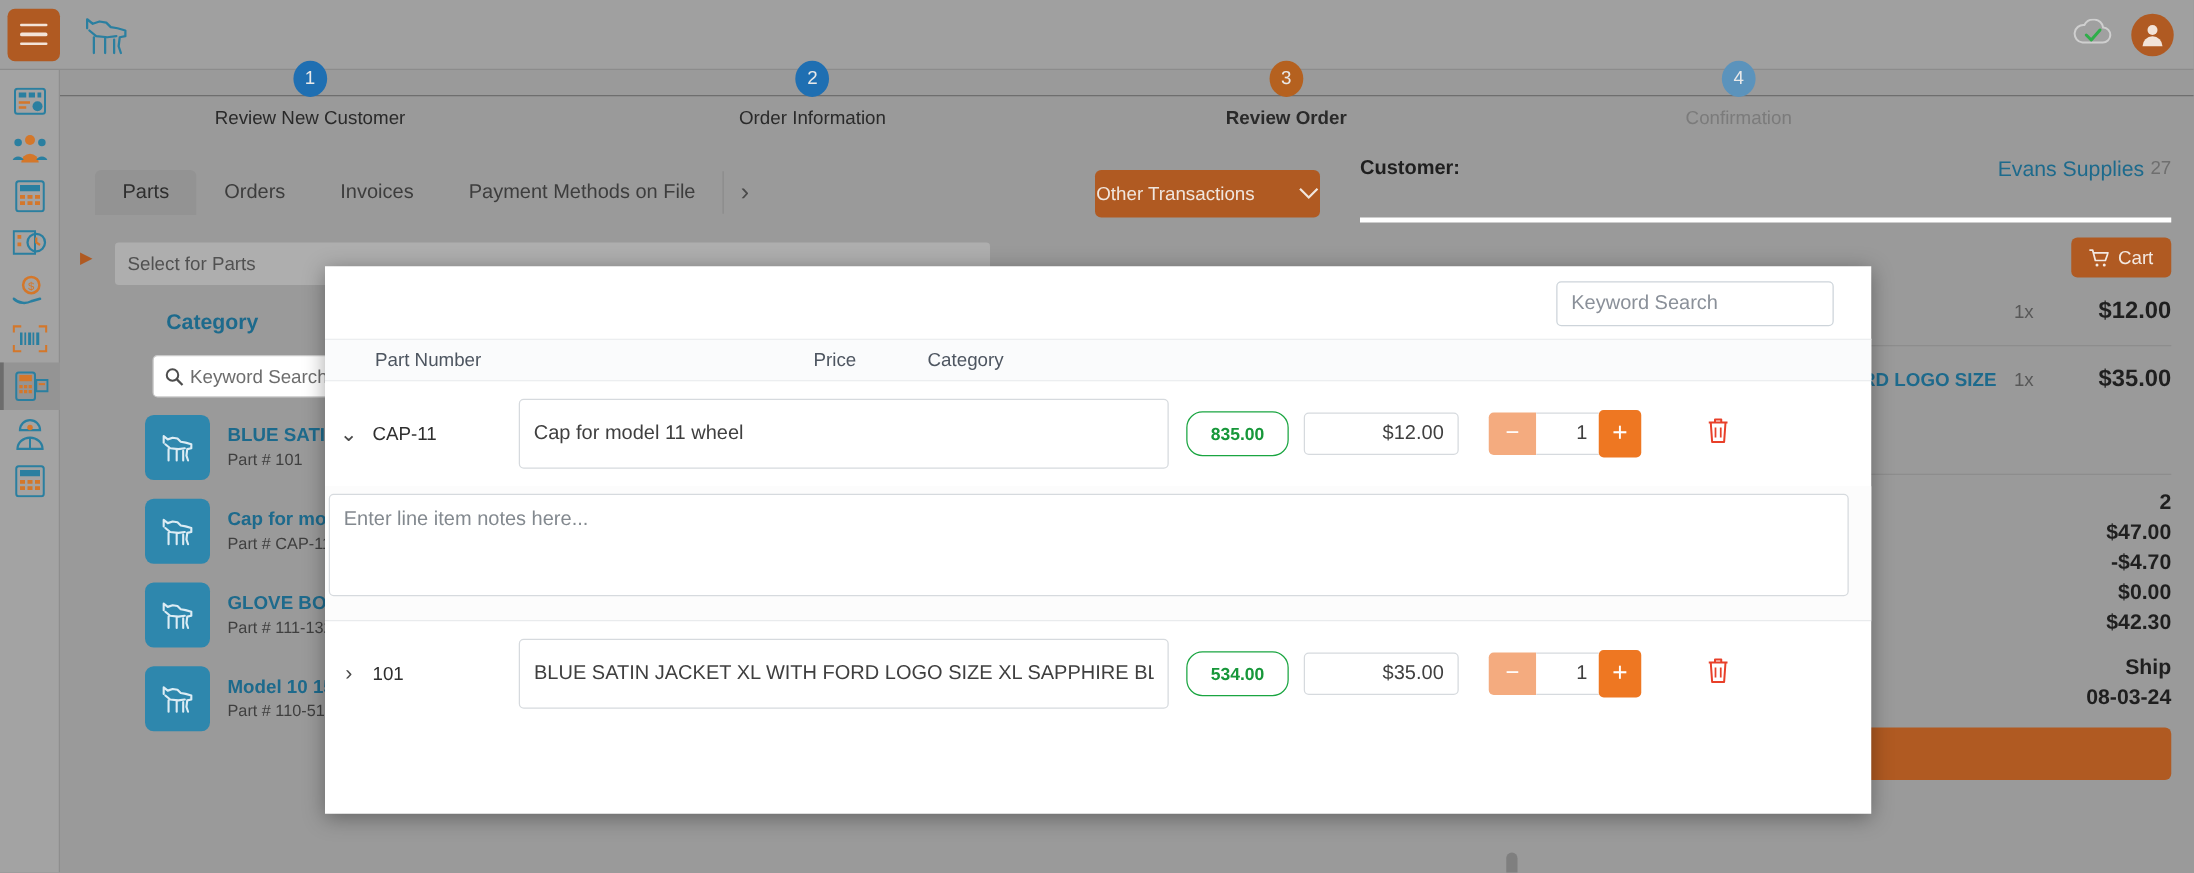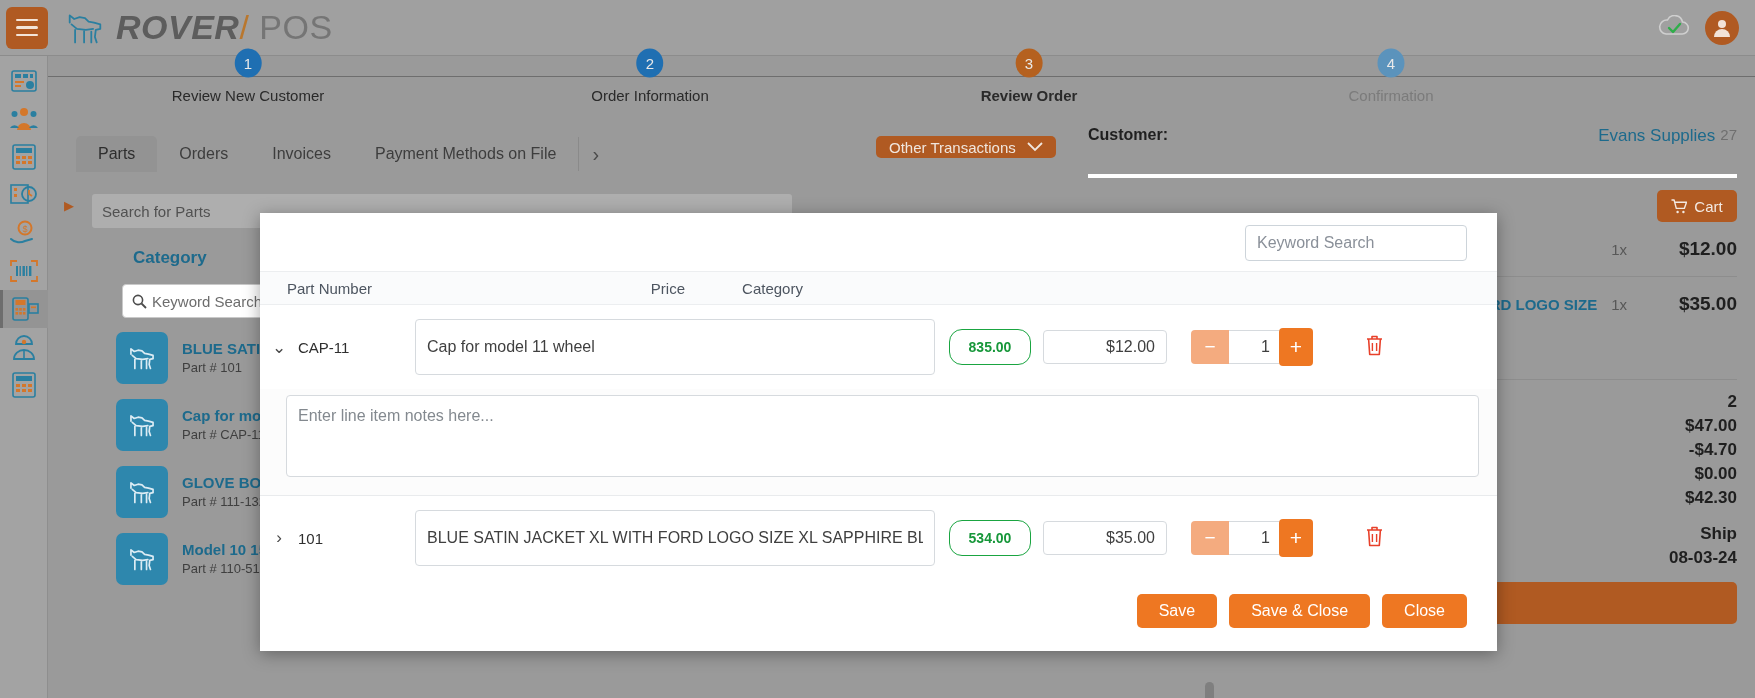--- a/index.html
+++ b/index.html
@@ -69,24 +69,24 @@
   .tab {
     padding: 9px 22px; font-size: 16px; color: #3d3d3d; cursor: pointer;
     border-radius: 5px 5px 0 0; white-space: nowrap;
   }
   .tab.active { background: #939393; color: #2e2e2e; }
   .tab-arrow {
     width: 34px; display:flex; align-items:center; justify-content:center;
     border-left: 1px solid #8a8a8a; height: 34px; cursor:pointer; color:#4a4a4a; font-size:20px;
   }
   .other-trans {
-    position: absolute; top: 136px; left: 876px; width: 180px; height: 22px;
+    position: absolute; top: 136px; left: 876px; width: 180px; height: 38px;
     background: #b05a22; color: #f0e6de; border-radius: 5px;
     display: flex; align-items: center; justify-content: space-between;
-    padding: 0 13px; font-size: 15px; cursor: pointer;
+    padding: 0 1px; font-size: 15px; cursor: pointer;
   }
 
   
   .rpanel { position: absolute; top: 126px; left: 1070px; right: 0; bottom: 0; padding: 0 18px; }
   .rp-cust-row {
     display:flex; align-items:flex-start; height: 52px;
     border-bottom: 4px solid #ffffff;
   }
   .rp-cust-label { font-size: 16px; color: #1f1f1f; font-weight: bold; }
   .rp-cust-name { margin-left:auto; font-size: 17px; color: #1d6a8c; font-weight: normal;}
@@ -165,21 +165,21 @@
     border:none; outline:none; flex:1; font-size:16px; color:#4a4a4a;
     font-family:"Liberation Sans",sans-serif; background:transparent;
   }
   .kw-search input::placeholder { color:#8a9099; }
 
   .thead {
     display:flex; align-items:center; height: 34px; background:#fafbfc;
     border-top:1px solid #eceef0; border-bottom:1px solid #eceef0;
     font-size: 15px; color:#4d5560;
   }
-  .th-part { width: 155px; padding-left: 27px; }
+  .th-part { width: 155px; padding-left: 40px; }
   .th-desc { width: 470px; text-align:center; }
   .th-price { width: 270px; text-align:right; }
   .th-qty { width: 175px; text-align:center; }
   .th-act { flex:1; }
 
   .lrow { display:flex; align-items:center; padding: 14px 0; }
   .lr-chev { width: 38px; text-align:center; color:#4a4a4a; font-size:17px; cursor:pointer; }
   .lr-part { width: 117px; font-size:15px; color:#2f2f2f; }
   .lr-desc { width: 520px; }
   .lr-desc input {
@@ -207,21 +207,21 @@
     width: 50px; height: 34px; border-top:1px solid #d6dade; border-bottom:1px solid #d6dade;
     text-align:right; padding-right:9px; font-size:16px; color:#3f3f3f; outline:none;
     font-family:"Liberation Sans",sans-serif; border-left:none; border-right:none;
   }
   .stepper2 .plus {
     width: 34px; height: 38px; background:#ee7722; color:#fff; font-size:21px;
     display:flex;align-items:center;justify-content:center; border-radius:4px; cursor:pointer;
   }
   .trash { margin-left: 52px; cursor:pointer; }
 
-  .notes-wrap { padding: 6px 18px 14px 26px; background:#fcfcfc; }
+  .notes-wrap { padding: 6px 18px 14px 3px; background:#fcfcfc; }
   .notes-wrap textarea {
     width: 100%; height: 82px; border:1px solid #d6dade; border-radius:4px;
     padding: 11px; font-size:16px; color:#3f3f3f; outline:none; resize:none;
     font-family:"Liberation Sans",sans-serif;
   }
   .notes-wrap textarea::placeholder { color:#83898f; }
   .rowdiv { height:1px; background:#e9ebed; }
 
   .modal-foot { display:flex; justify-content:flex-end; gap: 12px; padding: 14px 30px 0 0; }
   .mbtn {
@@ -237,23 +237,20 @@
   <div class="topbar">
     <div class="hamburger">
       <span></span>
         <span></span>
         <span></span>
     </div>
     <div class="brand">
       <svg class="dog-icon" viewBox="0 0 46 40">
         <path d="M6 14 L6 6 L11 10 L17 8 L23 9 L27 13 L33 14 L40 16 L40 21 L35 22 L34 30 L36 36 M12 22 L12 36 M22 23 L22 36 M30 24 L30 36 M8 16 L14 21 L24 22 L32 21" fill="none" stroke="#2a7fa0" stroke-width="2" stroke-linejoin="round" stroke-linecap="round"></path>
       </svg>
-      <div class="brand-text">
-        <span>ROVER</span><span class="slash">/</span> <span class="pos">POS</span>
-      </div>
     </div>
     <div class="top-right">
       <svg class="cloud-ok" viewBox="0 0 34 26">
         <path d="M9 19 h16 a6 6 0 0 0 0.5 -12 a8 8 0 0 0 -15 -2 a5.5 5.5 0 0 0 -1.5 14 z" fill="none" stroke="#cfcfcf" stroke-width="1.6"></path>
         <path d="M12 13 l4 4 l7 -8" fill="none" stroke="#2fae4a" stroke-width="2.4" stroke-linecap="round" stroke-linejoin="round"></path>
       </svg>
       <div class="avatar-btn">
         <svg width="22" height="22" viewBox="0 0 22 22">
           <circle cx="11" cy="7" r="4" fill="#f2e3d8"></circle>
           <path d="M3 20 a8 8 0 0 1 16 0 z" fill="#f2e3d8"></path>
@@ -399,21 +396,21 @@
   <div class="other-trans">
     <span>Other Transactions</span>
     <svg width="16" height="10" viewBox="0 0 16 10">
       <path d="M1 1 L8 8 L15 1" fill="none" stroke="#f0e6de" stroke-width="1.8"></path>
     </svg>
   </div>
 
   <div class="partsarea">
     <div style="display:flex;align-items:center;">
       <div class="tri">▶</div>
-      <div class="search-parts">Search for Parts</div>
+      <div class="search-parts">Select for Parts</div>
     </div>
     <div class="cat-title">Category</div>
     <div class="cat-search">
       <svg width="15" height="15" viewBox="0 0 15 15">
         <circle cx="6" cy="6" r="4.6" fill="none" stroke="#4d4d4d" stroke-width="1.6"></circle>
         <path d="M9.5 9.5 L14 14" stroke="#4d4d4d" stroke-width="1.8"></path>
       </svg>
       <span>Keyword Search</span>
     </div>
     <div class="plist">
@@ -573,20 +570,15 @@
         <div class="plus">+</div>
       </div>
       <div class="trash">
         <svg width="19" height="21" viewBox="0 0 19 21">
           <path d="M2 4 h15 M7 4 V1.5 h5 V4 M3.6 4 l1.1 15.5 h9.6 L15.4 4" fill="none" stroke="#e8402a" stroke-width="1.6" stroke-linejoin="round"></path>
           <path d="M7.4 8 v8 M11.6 8 v8" stroke="#e8402a" stroke-width="1.4"></path>
         </svg>
       </div>
     </div>
 
-    <div class="modal-foot">
-      <button class="mbtn">Save</button>
-      <button class="mbtn">Save &amp; Close</button>
-      <button class="mbtn">Close</button>
-    </div>
   </div>
 
 </div>
 
 </body></html>

